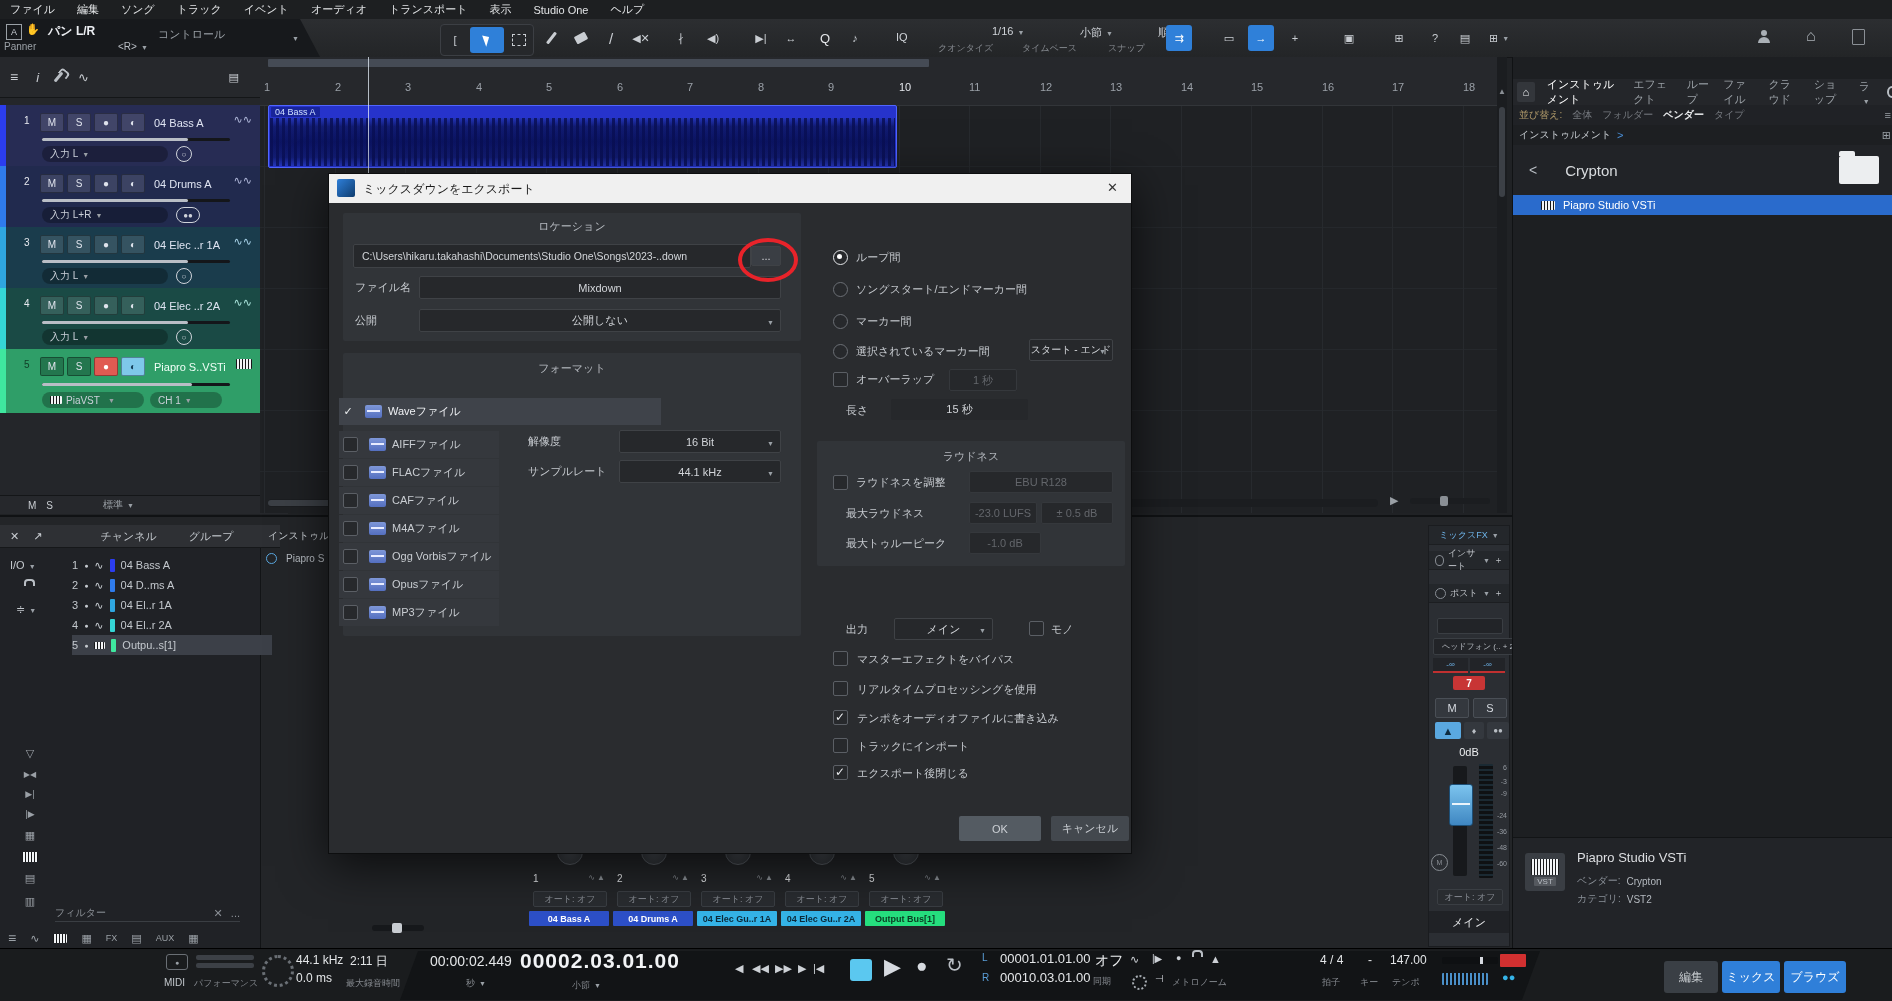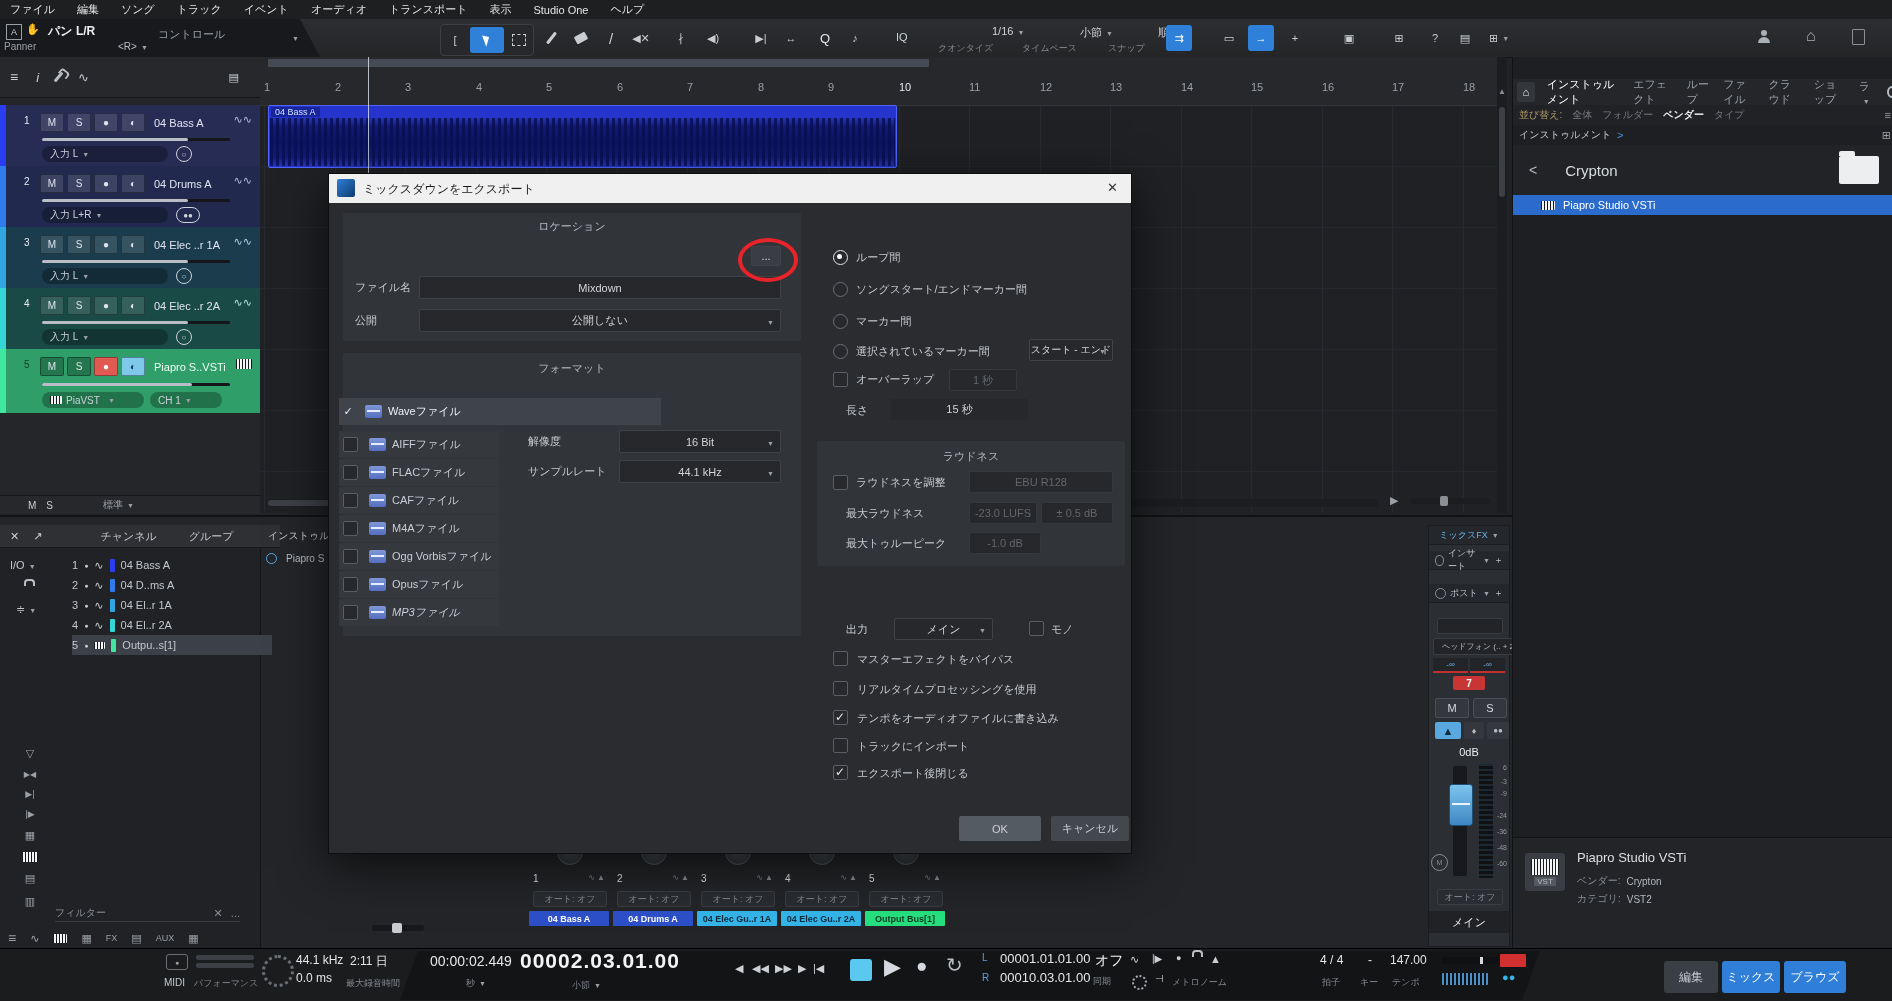--- a/index.html
+++ b/index.html
@@ -622,20 +622,21 @@
   <div id="dlg" class="a">
     <div id="dlg-title" class="a cl">
       <i class="a" style="left:8px;top:5px;width:18px;height:18px;border-radius:2px;background:linear-gradient(135deg,#2e7fd9,#0f3c6e);"></i>
       <span class="a" style="left:34px;top:7px;font-size:12px;">ミックスダウンをエクスポート</span>
       <span class="a" style="left:778px;top:6px;color:#333;font-size:13px;">✕</span>
     </div>
 
     <div class="sect" style="left:14px;top:39px;width:458px;height:128px;">
       <span class="sect-h" style="top:6px;">ロケーション</span>
     </div>
+    <div class="fld" style="left:24px;top:70px;width:388px;height:22px;justify-content:flex-start;padding-left:8px;font-size:10.5px;white-space:nowrap;overflow:hidden;">C:\Users\hikaru.takahashi\Documents\Studio One\Songs\2023-..down</div>
     <div class="fld" style="left:422px;top:72px;width:28px;height:18px;background:#3a3e44;">...</div>
     <span class="lab" style="left:26px;top:106px;">ファイル名</span>
     <div class="fld" style="left:90px;top:102px;width:360px;height:21px;">Mixdown</div>
     <span class="lab" style="left:26px;top:139px;">公開</span>
     <div class="fld" style="left:90px;top:135px;width:360px;height:21px;">
         <span>公開しない</span>
         <span class="fcar caret-only"></span>
       </div>
 
     <div class="sect" style="left:14px;top:179px;width:458px;height:283px;">
@@ -669,21 +670,21 @@
     <div class="fmtrow" style="top:369px;">
         <i class="chk" style="position:static;margin:0 3px 0 4px;"></i>
         <i class="fmticon"></i>
         <span>Ogg Vorbisファイル</span>
       </div>
     <div class="fmtrow" style="top:397px;">
         <i class="chk" style="position:static;margin:0 3px 0 4px;"></i>
         <i class="fmticon"></i>
         <span>Opusファイル</span>
       </div>
-    <div class="fmtrow" style="top:425px;font-style:italic;">
+    <div class="fmtrow" style="top:425px;">
         <i class="chk" style="position:static;margin:0 3px 0 4px;"></i>
         <i class="fmticon"></i>
         <span>MP3ファイル</span>
       </div>
     <span class="lab" style="left:199px;top:260px;">解像度</span>
     <div class="fld" style="left:290px;top:256px;width:160px;height:21px;">
         <span>16 Bit</span>
         <span class="fcar caret-only"></span>
       </div>
     <span class="lab" style="left:199px;top:290px;">サンプルレート</span>

